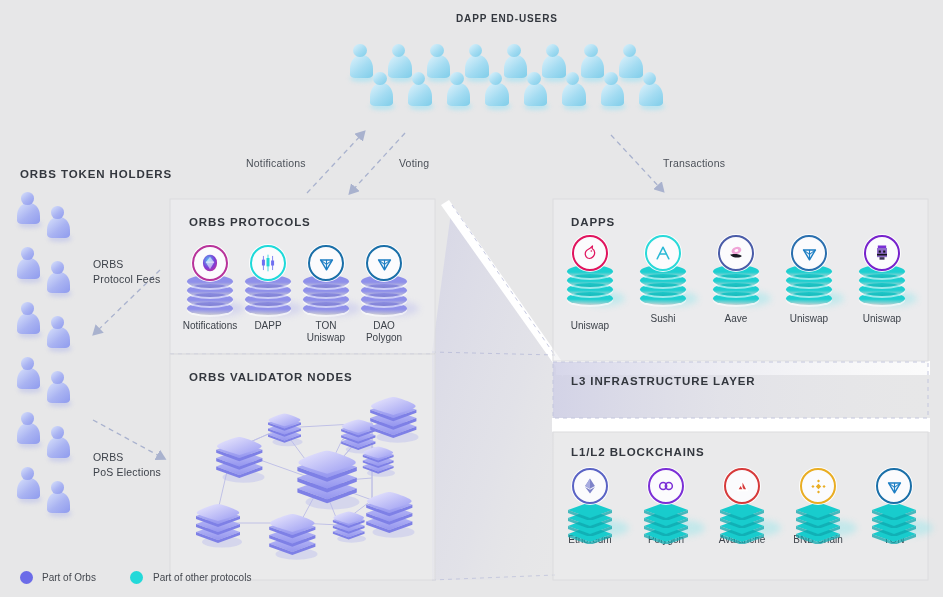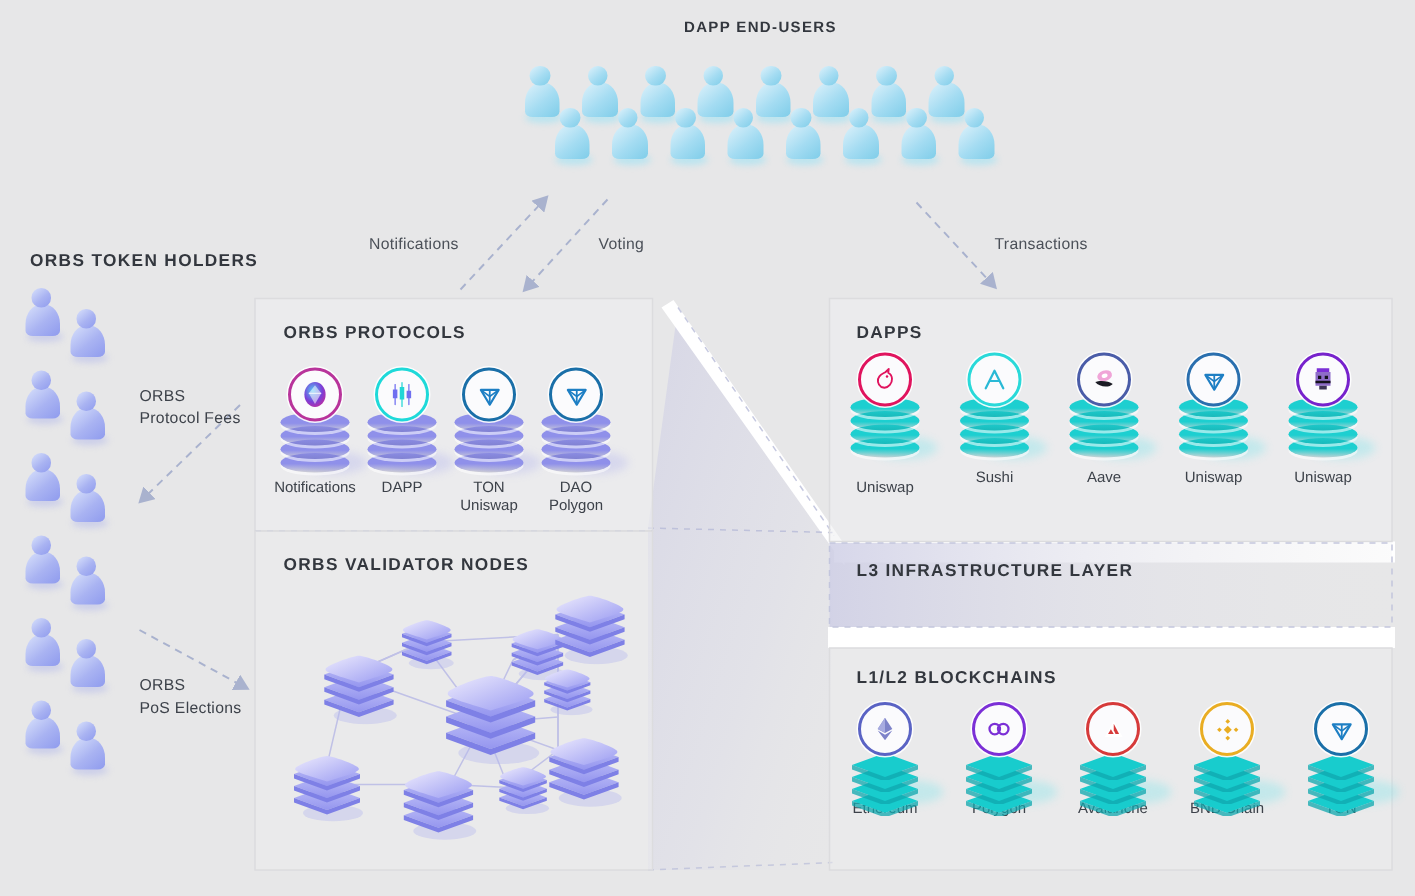--- a/index.html
+++ b/index.html
@@ -870,14 +870,20 @@
       <path d="M4.5 7.5 L12 13 L19.5 7.5" fill="none" stroke="#1e7fc4" stroke-width="1.3"></path>
     </svg>
      </div>
    </div>
       <div class="abs item-label" style="left:291px;top:66px;width:80px;">
         <div>TON</div>
 
       </div>
     </div>
 
+  <div class="abs" style="left:20px;top:570px;width:320px;height:18px;">
+    <span class="dot" style="left:0;top:1px;background:#6c6ce8;"></span>
+    <span class="abs legend-label" style="left:22px;top:2px;">Part of Orbs</span>
+    <span class="dot" style="left:110px;top:1px;background:#23d9d9;"></span>
+    <span class="abs legend-label" style="left:133px;top:2px;">Part of other protocols</span>
+  </div>
 
 </div>
 
 </body></html>

